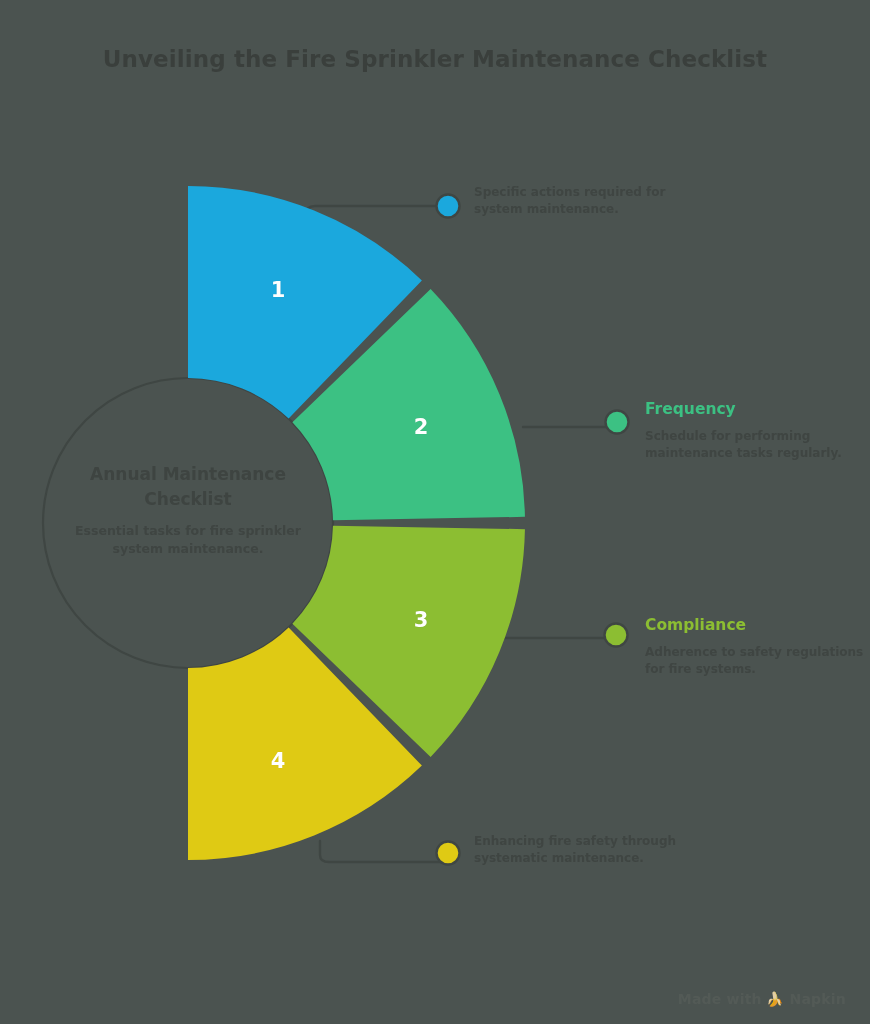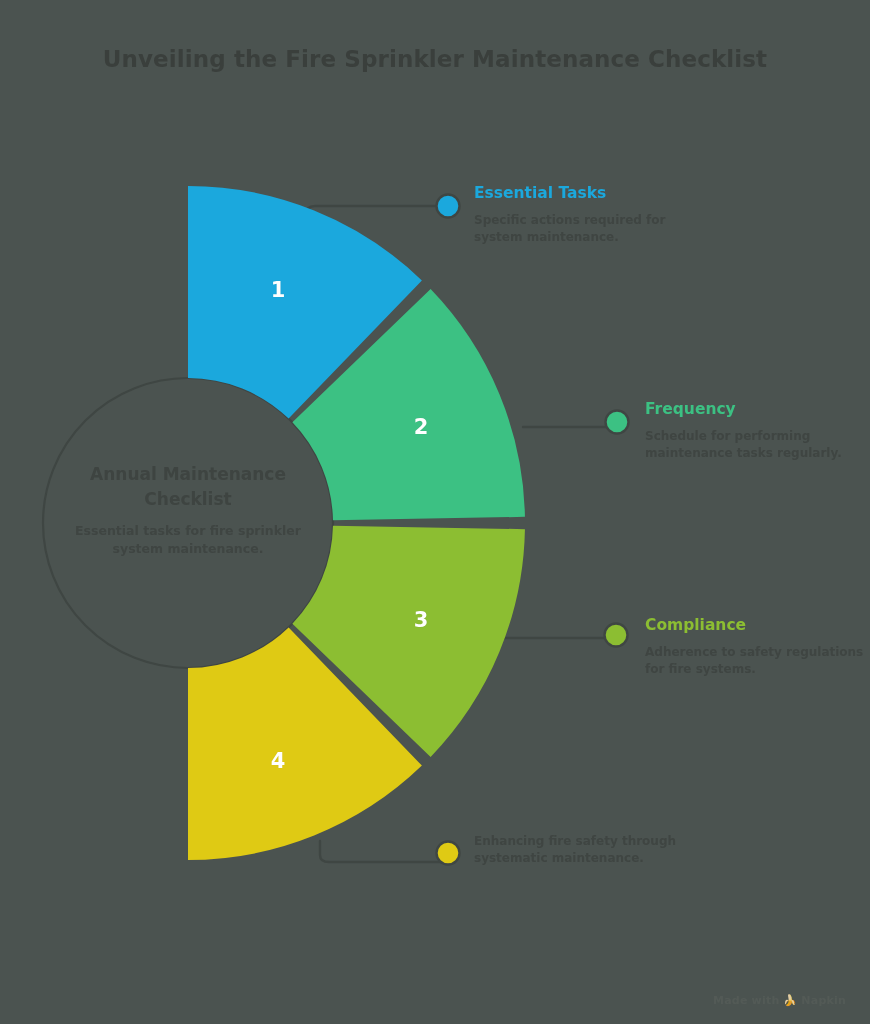--- a/index.html
+++ b/index.html
@@ -85,21 +85,21 @@
     font-weight: 700;
     line-height: 1.45;
     color: #3f4542;
     margin: 0;
   }
 
   .footer {
     position: absolute;
     right: 24px;
     bottom: 17px;
-    font-size: 11px;
+    font-size: 14px;
     font-weight: 600;
     color: #555c58;
     letter-spacing: .2px;
     opacity: .85;
   }
 </style>
 </head>
 <body>
 
 <svg id="canvas" viewBox="0 0 870 1024" xmlns="http://www.w3.org/2000/svg">
@@ -140,21 +140,20 @@
   <div class="hub-title">Annual Maintenance Checklist</div>
   <div class="hub-sub">Essential tasks for fire sprinkler system maintenance.</div>
 </div>
 
 <div class="seg-num" id="num0" style="left:278px;top:290px">1</div>
 <div class="seg-num" id="num1" style="left:421px;top:427px">2</div>
 <div class="seg-num" id="num2" style="left:421px;top:620px">3</div>
 <div class="seg-num" id="num3" style="left:278px;top:761px">4</div>
 
 <div class="legend-item" style="left:474px;top:184px">
-  <p class="legend-title" style="color:#1ba8dd">Essential Tasks</p>
   <p class="legend-desc">Specific actions required for system maintenance.</p>
 </div>
 
 <div class="legend-item" style="left:645px;top:400px">
   <p class="legend-title" style="color:#3cc183">Frequency</p>
   <p class="legend-desc">Schedule for performing maintenance tasks regularly.</p>
 </div>
 
 <div class="legend-item" style="left:645px;top:616px">
   <p class="legend-title" style="color:#8cbe32">Compliance</p>

